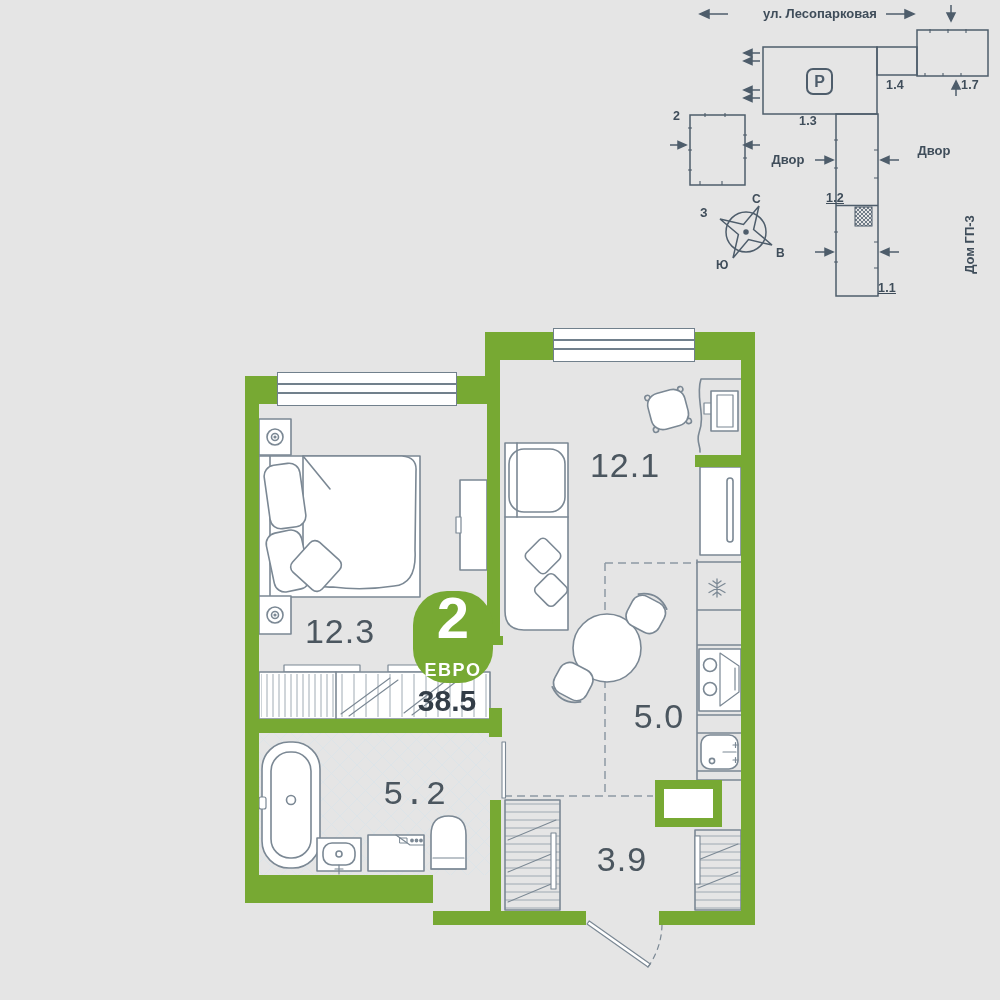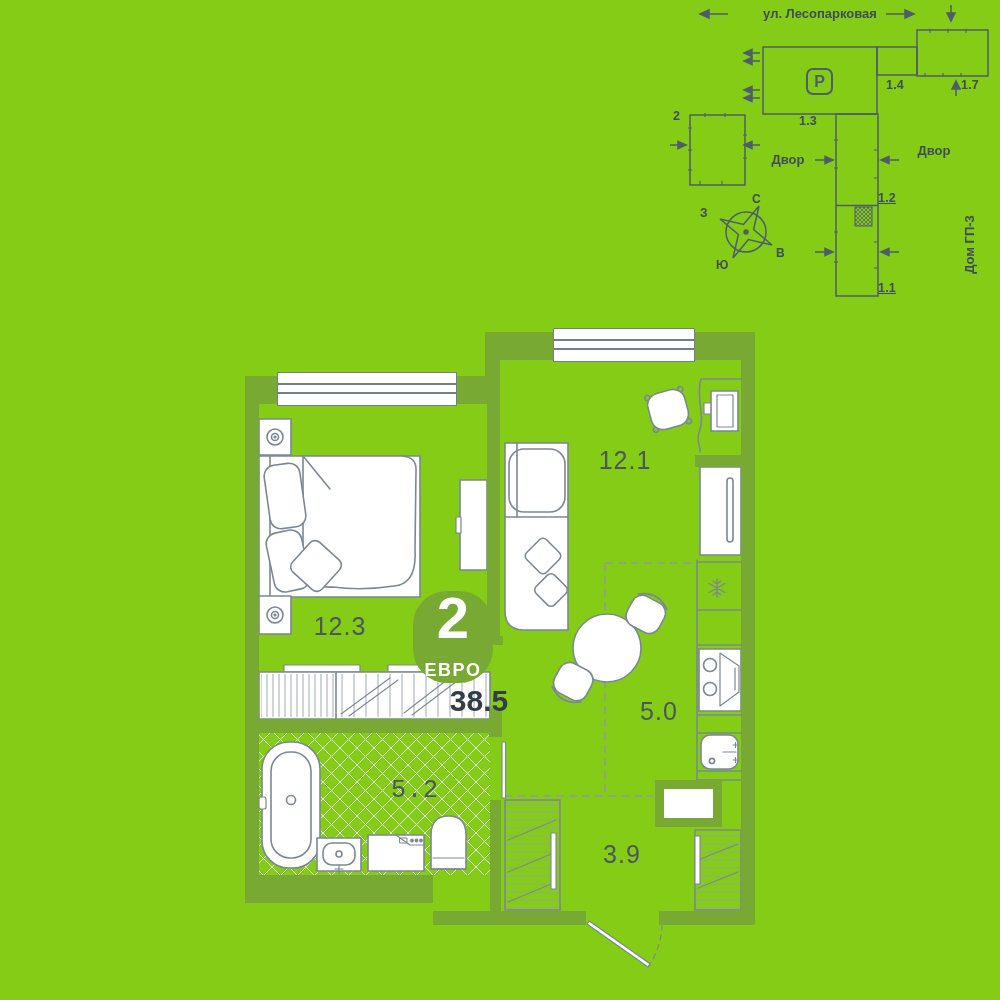--- a/index.html
+++ b/index.html
@@ -1,34 +1,34 @@
 <!DOCTYPE html>
 <html><head>
 <meta charset="utf-8">
 <style>
   html,body{margin:0;padding:0;background:#fff;}
-  #stage{position:relative;width:1000px;height:1000px;background:#84cc16;overflow:hidden;
+  #stage{position:relative;width:1000px;height:1000px;background:#e5e5e5;overflow:hidden;
          font-family:"Liberation Sans", sans-serif;}
   .wall{position:absolute;background:#77a933;}
   .win{position:absolute;background:#fff;border:1.5px solid #71808c;box-sizing:border-box;}
   .wline{position:absolute;left:0;right:0;height:1.5px;background:#71808c;}
-  .lbl{position:absolute;color:#4b565f;font-weight:300;font-size:25px;letter-spacing:1px;
+  .lbl{position:absolute;color:#4b565f;font-weight:300;font-size:34px;letter-spacing:1px;
        text-align:center;width:80px;pointer-events:none;}
   .s-lbl{position:absolute;color:#3f4d5a;font-weight:600;font-size:12.5px;
          letter-spacing:.2px;pointer-events:none;}
   .s-txt{position:absolute;color:#3f4d5a;font-weight:600;font-size:13px;text-align:center;
          pointer-events:none;}
   .rot{transform:rotate(-90deg);}
   #badge{position:absolute;left:413px;top:591px;width:80px;height:92px;background:#77a933;
          border-radius:34px;display:flex;flex-direction:column;align-items:center;
          justify-content:center;color:#fff;}
   #badge .num{font-size:58px;font-weight:700;line-height:.85;}
   #badge .typ{font-size:18px;font-weight:700;letter-spacing:1.5px;margin-top:17px;}
   #total{position:absolute;left:403px;top:684px;width:88px;text-align:center;color:#333d47;
-         font-size:30px;font-weight:700;padding-left:32px;}
+         font-size:30px;font-weight:700;}
   #p-icon{position:absolute;left:806px;top:68px;width:27px;height:27px;border:2.5px solid #4e5d6b;
           border-radius:7px;box-sizing:border-box;display:flex;align-items:center;
           justify-content:center;font-size:16px;font-weight:700;color:#4e5d6b;}
   #shaft{position:absolute;left:655px;top:780px;width:67px;height:47px;background:#fff;
          border:9px solid #77a933;box-sizing:border-box;}
   svg{position:absolute;left:0;top:0;}
 </style>
 </head>
 <body>
 
@@ -278,21 +278,21 @@
   <div class="win" style="left:553px;top:328px;width:142px;height:34px;">
     <div class="wline" style="top:10px;"></div>
       <div class="wline" style="top:19px;"></div>
   </div>
 
   <div class="s-txt" style="left:756px;top:6px;width:128px;">ул. Лесопарковая</div>
   <div class="s-lbl" style="left:799px;top:114px;width:28px;text-align:left;">1.3</div>
   <div class="s-lbl" style="left:886px;top:78px;width:26px;">1.4</div>
   <div class="s-lbl" style="left:961px;top:78px;width:26px;">1.7</div>
   <div class="s-lbl" style="left:673px;top:109px;width:12px;">2</div>
-  <div class="s-lbl" style="left:878px;top:191px;width:26px;text-align:left;text-decoration:underline;">1.2</div>
+  <div class="s-lbl" style="left:826px;top:191px;width:26px;text-align:left;text-decoration:underline;">1.2</div>
   <div class="s-lbl" style="left:878px;top:281px;width:26px;text-align:left;text-decoration:underline;">1.1</div>
   <div class="s-txt" style="left:768px;top:152px;width:40px;">Двор</div>
   <div class="s-txt" style="left:914px;top:143px;width:40px;">Двор</div>
   <div class="s-txt rot" style="left:929px;top:237px;width:80px;height:15px;">Дом ГП-3</div>
   <div id="p-icon">
       <span>P</span>
     </div>
   <div class="s-lbl" style="left:752px;top:192px;width:16px;font-size:12px;">С</div>
   <div class="s-lbl" style="left:700px;top:206px;width:16px;font-size:12px;">З</div>
   <div class="s-lbl" style="left:776px;top:246px;width:16px;font-size:12px;">В</div>

